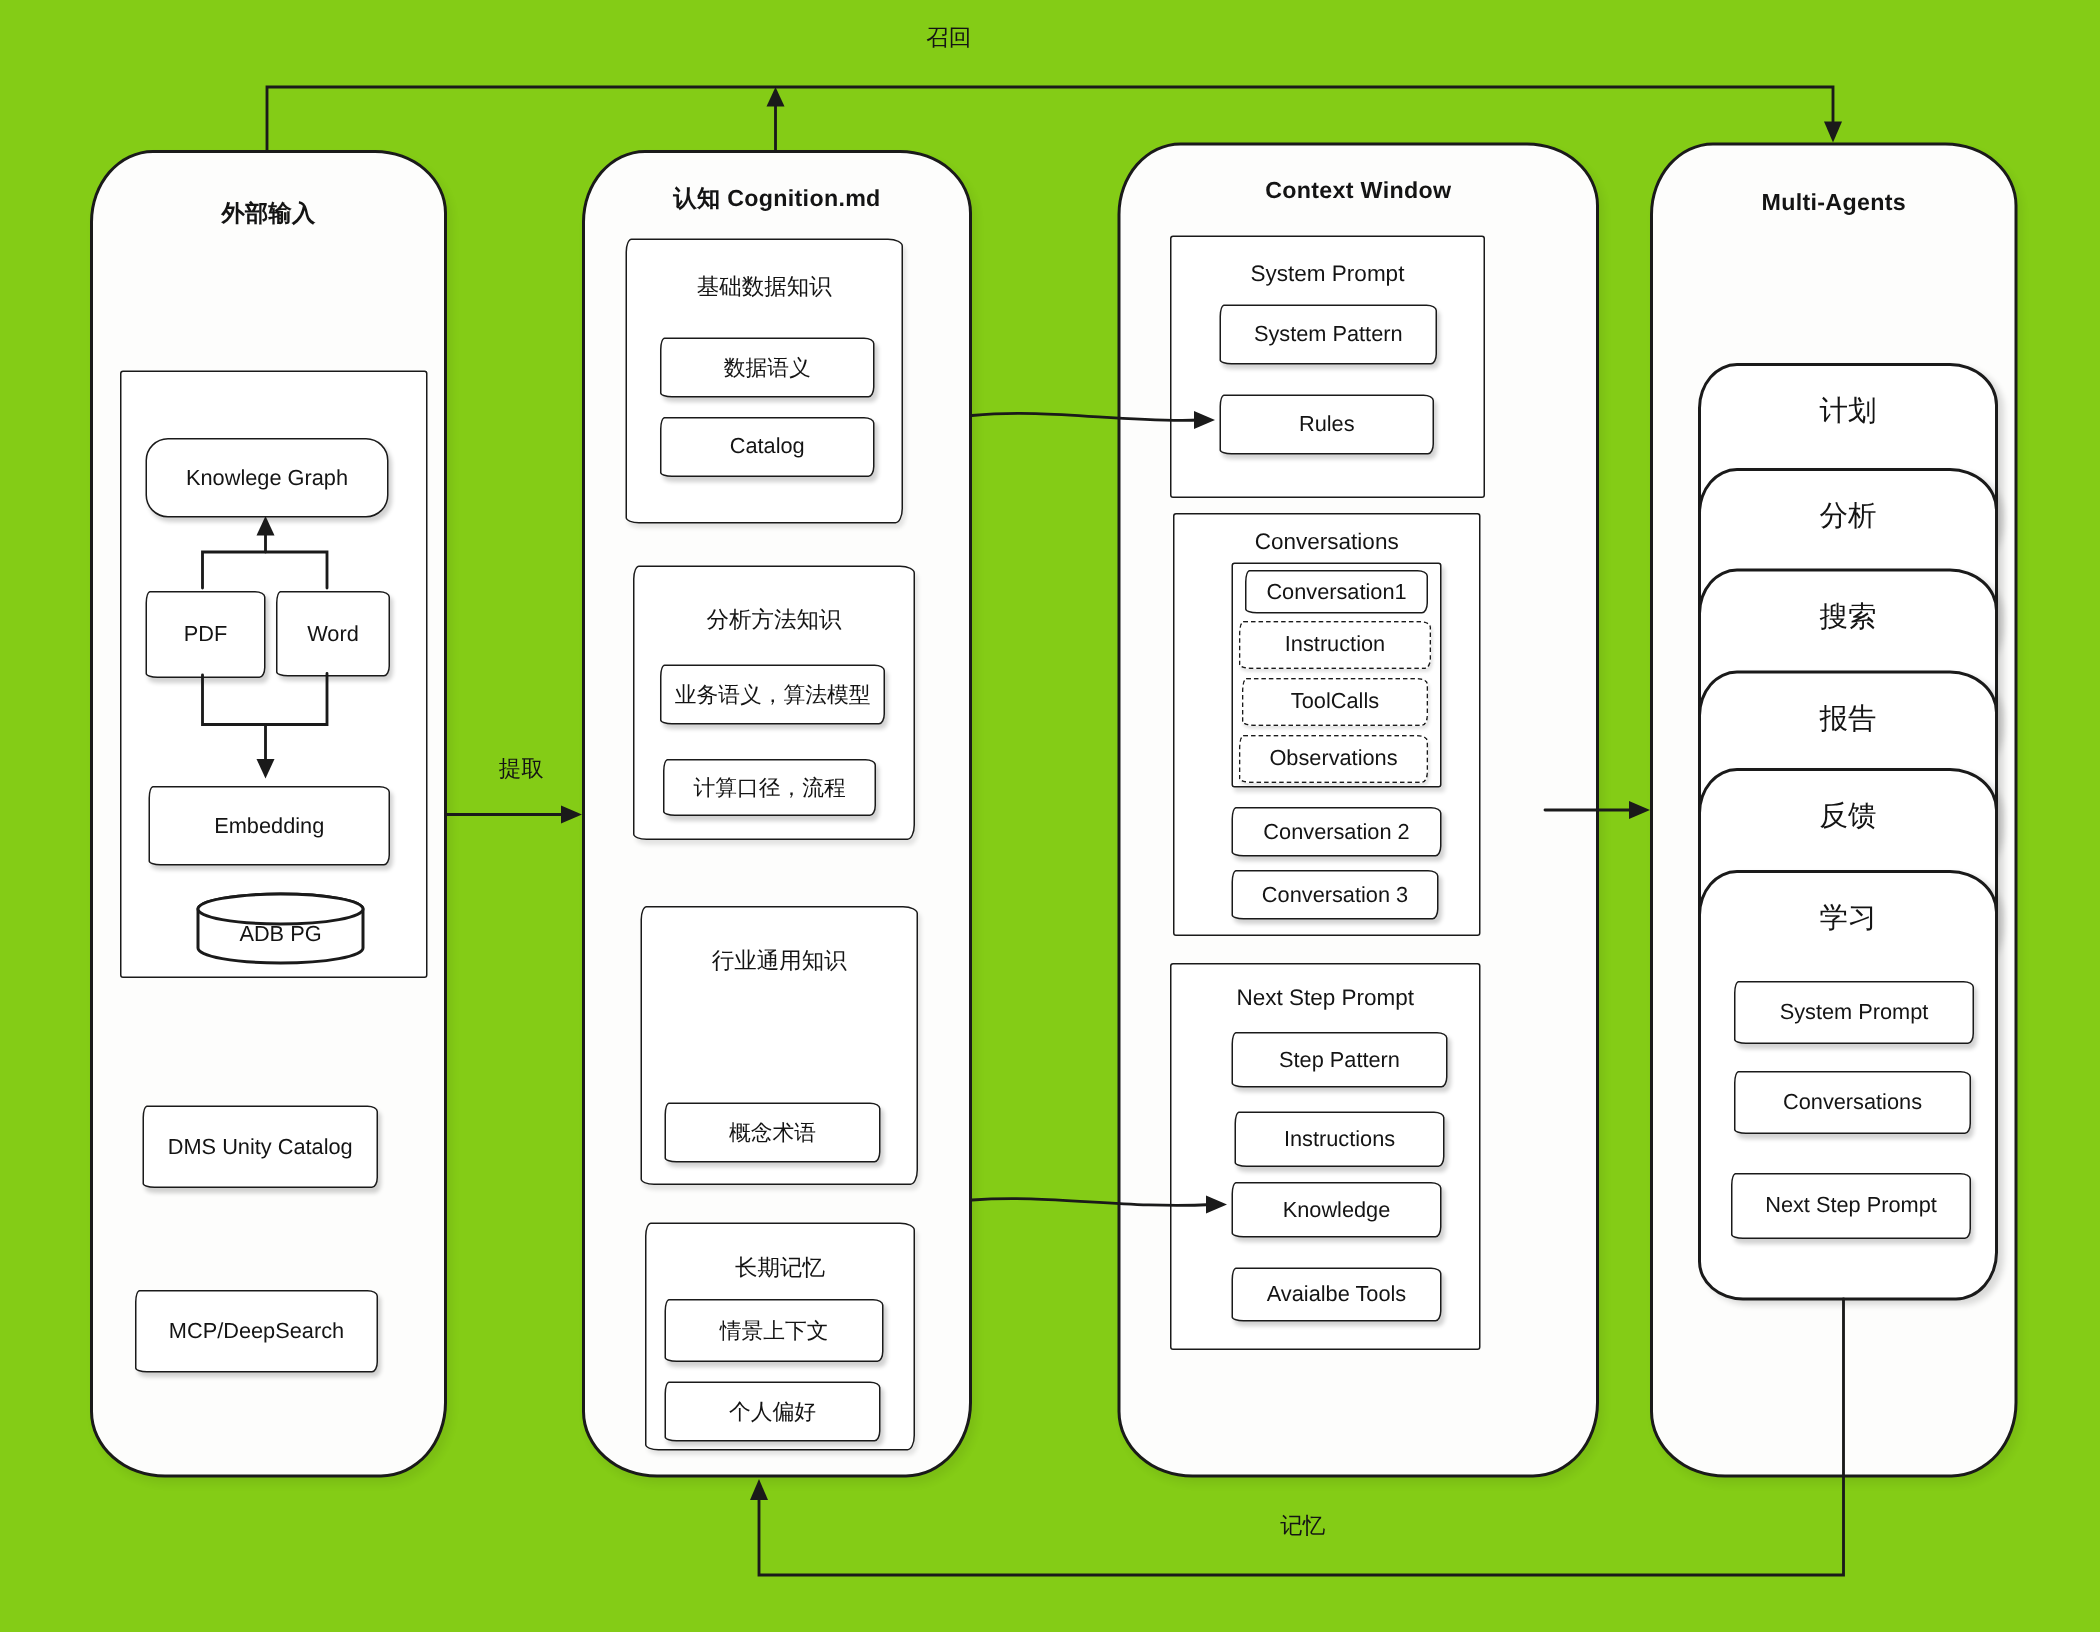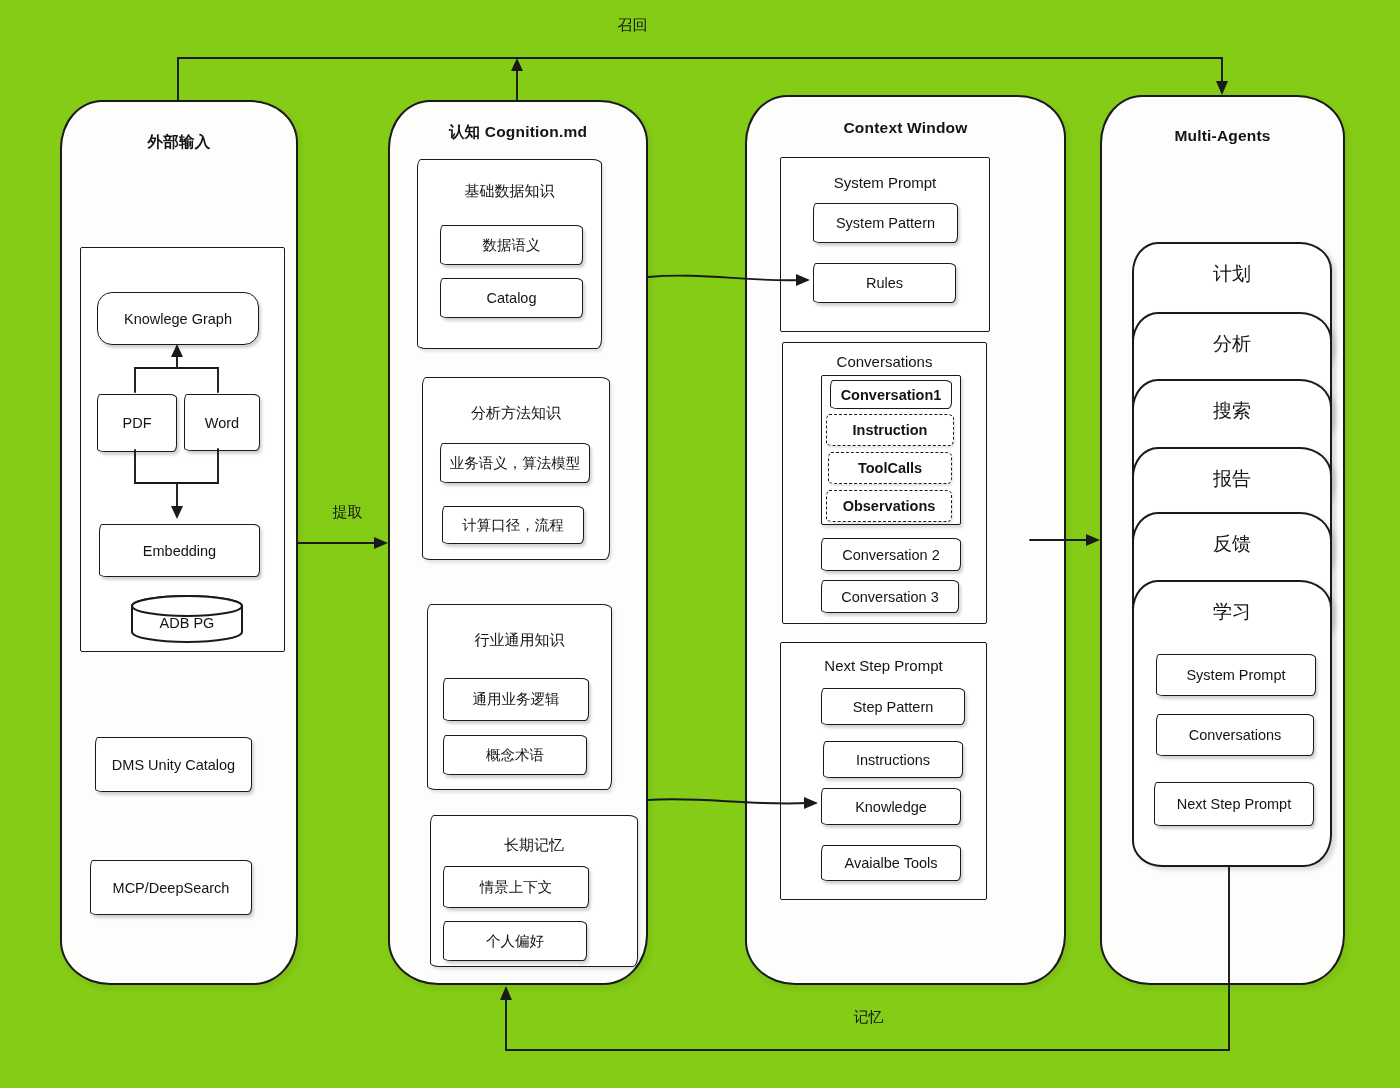--- a/index.html
+++ b/index.html
@@ -89,44 +89,43 @@
     </div>
 
     <div class="gbox" style="left:32px; top:275px; width:188px; height:183px;">
       <div class="gtitle" style="top:26px;">分析方法知识</div>
       <div class="sbox" style="left:17px; top:65px; width:150px; height:40px;">业务语义，算法模型</div>
       <div class="sbox" style="left:19px; top:128px; width:142px; height:38px;">计算口径，流程</div>
     </div>
 
     <div class="gbox" style="left:37px; top:502px; width:185px; height:186px;">
       <div class="gtitle" style="top:26px;">行业通用知识</div>
-      <div class="sbox" style="left:15px; top:73px; width:146px; height:43px;">通用业务逻辑</div>
       <div class="sbox" style="left:15px; top:130px; width:144px; height:40px;">概念术语</div>
     </div>
 
-    <div class="gbox" style="left:40px; top:713px; width:208px; height:152px;">
+    <div class="gbox" style="left:40px; top:713px; width:180px; height:152px;">
       <div class="gtitle" style="top:20px;">长期记忆</div>
       <div class="sbox" style="left:12px; top:50px; width:146px; height:42px;">情景上下文</div>
       <div class="sbox" style="left:12px; top:105px; width:144px; height:40px;">个人偏好</div>
     </div>
   </div>
 
   <div class="col" style="left:745px; top:95px; width:321px; height:890px;">
     <div class="col-title" style="top:22px;">Context Window</div>
 
     <div class="gbox plain" style="left:33px; top:60px; width:210px; height:175px; border-radius:2px;">
       <div class="gtitle" style="top:16px;">System Prompt</div>
       <div class="sbox" style="left:32px; top:45px; width:145px; height:40px;">System Pattern</div>
       <div class="sbox" style="left:32px; top:105px; width:143px; height:40px;">Rules</div>
     </div>
 
     <div class="gbox plain" style="left:35px; top:245px; width:205px; height:282px; border-radius:2px;">
       <div class="gtitle" style="top:10px;">Conversations</div>
 
-      <div class="gbox plain" style="left:38px; top:32px; width:140px; height:150px; border-radius:2px; box-shadow:2px 3px 3px rgba(0,0,0,0.14);font-weight:bold;">
+      <div class="gbox plain" style="left:38px; top:32px; width:140px; height:150px; border-radius:2px; box-shadow:2px 3px 3px rgba(0,0,0,0.14);">
         <div class="sbox" style="left:8px; top:4px; width:122px; height:29px; box-shadow:none;">Conversation1</div>
         <div class="sbox dashed" style="left:4px; top:38px; width:128px; height:32px;">Instruction</div>
         <div class="sbox dashed" style="left:6px; top:76px; width:124px; height:32px;">ToolCalls</div>
         <div class="sbox dashed" style="left:4px; top:114px; width:126px; height:32px;">Observations</div>
       </div>
 
       <div class="sbox" style="left:38px; top:195px; width:140px; height:33px;">Conversation 2</div>
       <div class="sbox" style="left:38px; top:237px; width:138px; height:33px;">Conversation 3</div>
     </div>
 

